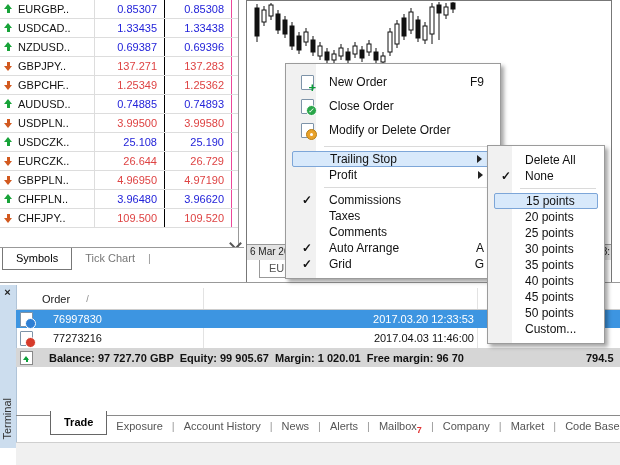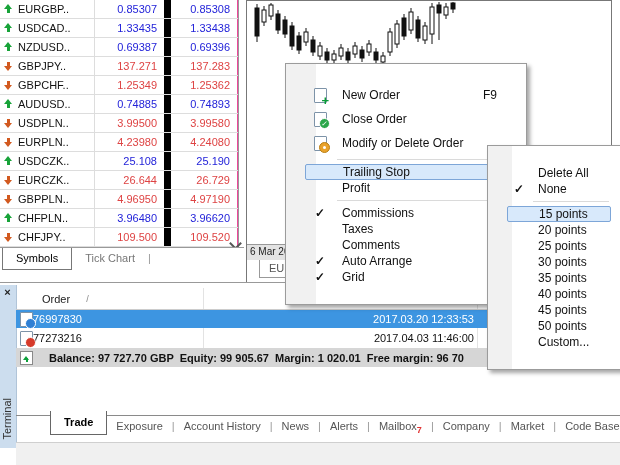--- a/index.html
+++ b/index.html
@@ -3,21 +3,21 @@
 <meta charset="utf-8">
 <style>
   html,body{margin:0;padding:0;background:#fff}
   .screen{position:relative;width:620px;height:465px;background:#fff;overflow:hidden;
           font-family:"Liberation Sans",sans-serif;font-size:11px;color:#111}
 
   
   .mw{position:absolute;left:0;top:0;width:238px;height:247px;background:#fff;border-right:1px solid #999}
   .mw-row{height:18px;border-bottom:1px solid #ddd;display:flex;align-items:flex-end}
   .mw-sym{width:90px;border-right:1px solid #ddd;display:flex;align-items:center;gap:5px;padding-left:4px;height:100%}
-  .mw-bid{width:62px;border-right:7px solid #000000;text-align:right;padding-right:7px;height:100%;line-height:18px}
+  .mw-bid{width:62px;border-right:1px solid #000000;text-align:right;padding-right:7px;height:100%;line-height:18px}
   .mw-ask{width:59px;border-right:1px solid #ec4899;text-align:right;padding-right:7px;height:100%;line-height:18px}
   .mw-row.up .price{color:var(--up-price)}
   .mw-row.down .price{color:var(--down-price)}
   .mwa{position:relative;width:9px;height:10px;flex:none}
   .mwa::before{content:'';position:absolute;left:0;top:0;border-left:4.5px solid transparent;border-right:4.5px solid transparent}
   .mwa::after{content:'';position:absolute;left:3px;width:3px}
   .mw-row.up .mwa::before{border-bottom:5px solid var(--up-arrow)}
   .mw-row.up .mwa::after{top:5px;height:4px;background:var(--up-arrow)}
   .mw-row.down .mwa::before{top:5px;border-top:5px solid var(--down-arrow)}
   .mw-row.down .mwa::after{top:1px;height:4px;background:var(--down-arrow)}
@@ -32,21 +32,21 @@
   
   .chart-window{position:absolute;left:246px;top:0;width:364px;height:281px;border:1px solid #777;background:#fff;overflow:hidden}
   .candles{position:absolute;left:4px;top:1px}
   .axis-strip{position:absolute;left:0;right:0;top:243px;height:15px;background:#e3e3e3;border-top:1px solid #999;
               font-size:10px;color:#222;line-height:14px}
   .axis-left{position:absolute;left:3px}
   .axis-right{position:absolute;right:1px}
   .chart-tab{position:absolute;left:12px;top:259px;padding:2px 9px 3px;border:1px solid #999;border-top:none;color:#555}
 
   
-  .menu{position:absolute;border:1px solid #9b9b9b;padding:19px;box-shadow:3px 3px 4px rgba(0,0,0,.35);font-size:12px}
+  .menu{position:absolute;border:1px solid #9b9b9b;padding:6px;box-shadow:3px 3px 4px rgba(0,0,0,.35);font-size:12px}
   .cmenu{left:285px;top:63px;width:202px;z-index:40;background:linear-gradient(to right,#f1f1f1 0,#f1f1f1 30px,#fff 30px)}
   .smenu{left:487px;top:145px;width:104px;z-index:50;background:linear-gradient(to right,#f1f1f1 0,#f1f1f1 24px,#fff 24px)}
   .mi{position:relative;height:16px;display:flex;align-items:center;box-sizing:border-box;color:#111}
   .mi.has-icon{height:24px}
   .mi.highlighted{background:var(--hl-bg);border:1px solid var(--hl-border);border-radius:2px}
   .mi-gutter{width:30px;flex:none;display:flex;justify-content:center;align-items:center}
   .smenu .mi-gutter{width:24px}
   .mi-label{flex:1;padding-left:7px;white-space:nowrap}
   .mi-short{padding-right:10px}
   .check{font-size:12px;font-weight:700;color:#111;line-height:1}
@@ -76,21 +76,21 @@
               font-size:11px;font-weight:700;color:#222}
   .term-label{position:absolute;left:1px;bottom:8px;writing-mode:vertical-rl;transform:rotate(180deg);color:#333}
   .term-main{position:absolute;left:16px;top:0;right:0;height:163px}
   .colline{position:absolute;top:3px;height:79px;width:1px;background:#e3e3e3}
   .order-header{position:absolute;left:0;right:0;top:3px;height:21px;border-bottom:1px solid #ccc;
                 display:flex;align-items:center;color:#222}
   .oh-label{padding-left:26px}
   .sort-glyph{margin-left:16px;color:#888;font-size:9px}
   .orow{position:absolute;left:0;right:0;height:18px;display:flex;align-items:center;z-index:1}
   .orow .doc{margin-left:4px}
-  .o-id{margin-left:0}
+  .o-id{margin-left:20px}
   .o-time{position:absolute;left:190px;width:268px;text-align:right}
   .orow.selected{background:var(--sel-bg);color:#fff}
   .balance-bar{position:absolute;left:0;right:0;top:63px;height:19px;background:var(--bal-bg);
                display:flex;align-items:center;font-weight:700;white-space:pre}
   .bal-ic{position:relative;width:11px;height:12px;margin-left:4px;background:#fff;border:1px solid #888;flex:none}
   .bal-ic::before{content:'';position:absolute;left:1.5px;top:1.5px;border:3.5px solid transparent;border-bottom:4px solid #0ca03a}
   .bal-ic::after{content:'';position:absolute;left:4.5px;top:6.5px;width:2px;height:3.5px;background:#0ca03a}
   .bal-text{margin-left:16px}
   .bal-frag{position:absolute;left:570px;font-weight:700}
 
@@ -169,28 +169,20 @@
 
       <div class="mw-row down">
         <span class="mw-sym">
           <span class="mwa"></span>
           <span>USDPLN..</span>
         </span>
         <span class="mw-bid price">3.99500</span>
         <span class="mw-ask price">3.99580</span>
       </div>
 
-      <div class="mw-row down">
-        <span class="mw-sym">
-          <span class="mwa"></span>
-          <span>EURPLN..</span>
-        </span>
-        <span class="mw-bid price">4.23980</span>
-        <span class="mw-ask price">4.24080</span>
-      </div>
 
       <div class="mw-row up">
         <span class="mw-sym">
           <span class="mwa"></span>
           <span>USDCZK..</span>
         </span>
         <span class="mw-bid price">25.108</span>
         <span class="mw-ask price">25.190</span>
       </div>
 

